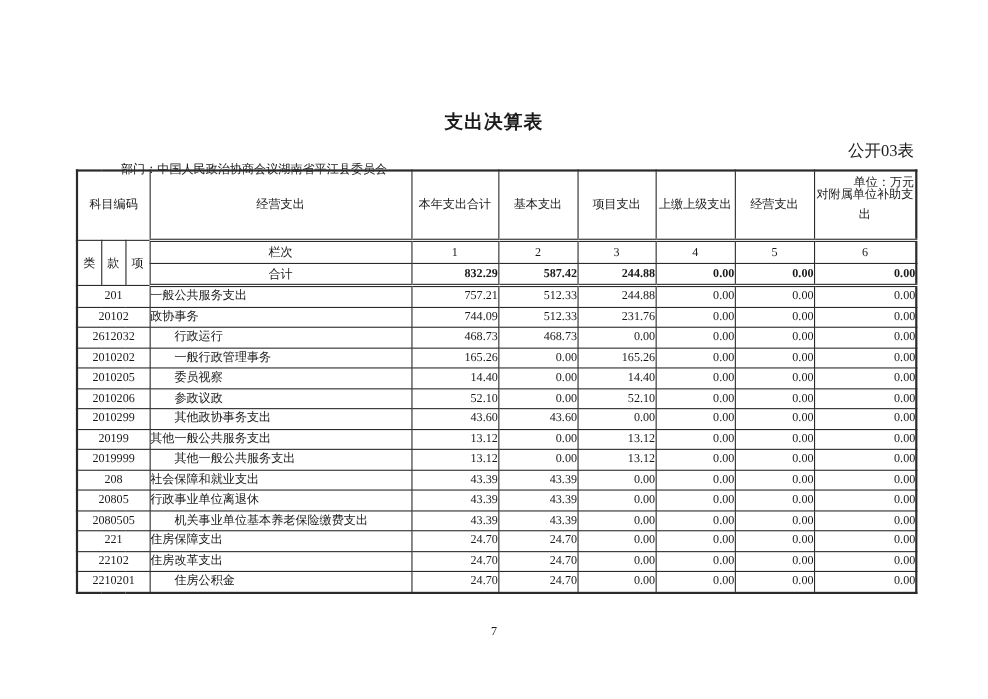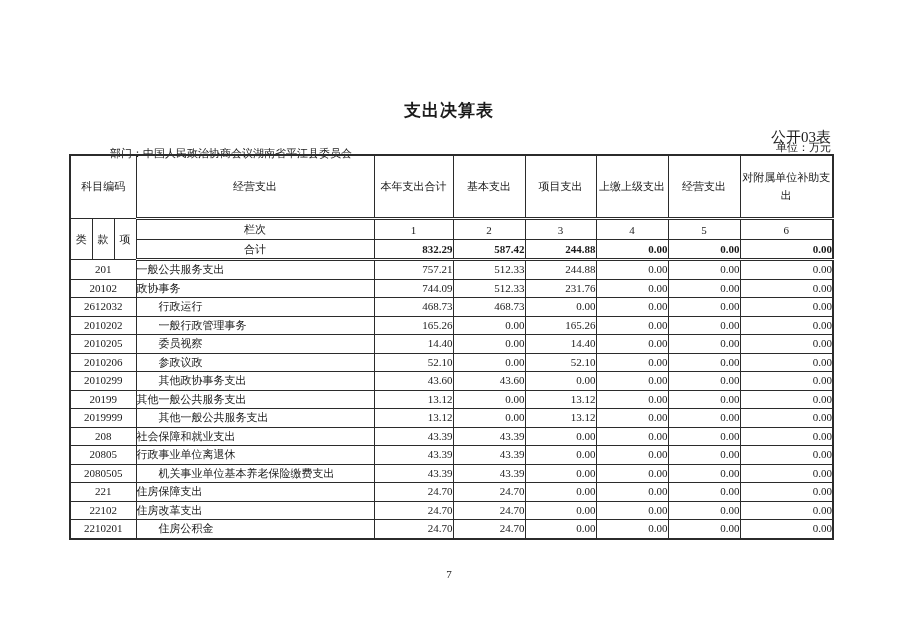--- a/index.html
+++ b/index.html
@@ -16,21 +16,21 @@
   .form-code {
     position: absolute; top: 128px; right: 67px;
     font-size: 15px;
   }
   .dept-label {
     position: absolute; top: 146px; left: 70px;
     font-size: 11px;
     margin-left: 40px;
   }
   .unit-label {
-    position: absolute; top: 140px; right: 67px;
+    position: absolute; top: 158px; right: 67px;
     font-size: 11px;
   }
   table.report {
     position: absolute; top: 154px; left: 69px;
     width: 763px; table-layout: fixed;
     border-collapse: collapse;
     font-size: 11px;
   }
   table.report th, table.report td {
     border: 1px solid #2b2b2b;

